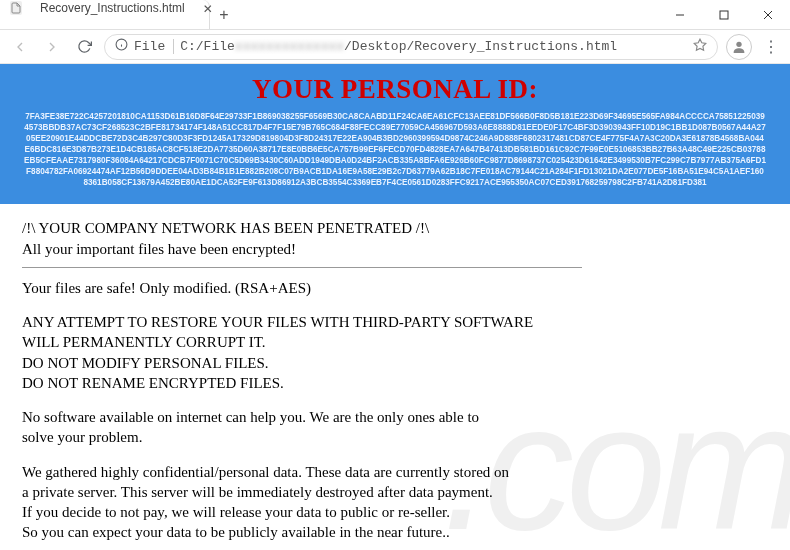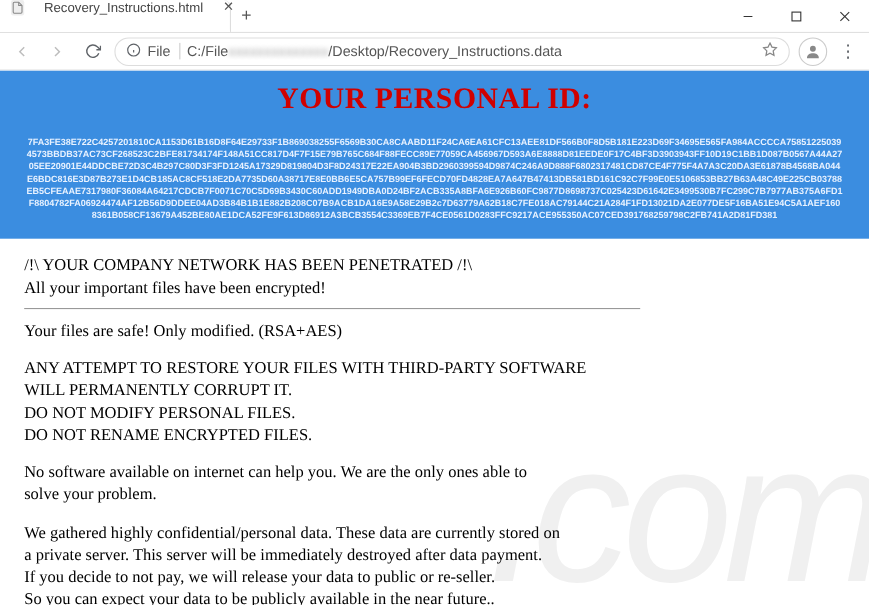--- a/index.html
+++ b/index.html
@@ -1,43 +1,43 @@
 <!DOCTYPE html>
 <html><head>
 <meta charset="utf-8">
 <style>
   * { margin: 0; padding: 0; box-sizing: border-box; }
   body { font-family: "Segoe UI", Arial, sans-serif; background: #fff; width: 790px; height: 550px; overflow: hidden; position: relative; }
   
   .titlebar { height: 30px; background: #fff; display: flex; align-items: stretch; border-bottom: 1px solid #e0e0e0; }
-  .tab { display: flex; align-items: flex-start; padding: 0 10px; gap: 18px; background: #fff; border-right: 1px solid #ddd; max-width: 210px; font-size: 12px; color: #444; border-top-left-radius: 7px; border-top-right-radius: 7px; }
+  .tab { display: flex; align-items: flex-end; padding: 14px 10px; gap: 18px; background: #fff; border-right: 1px solid #ddd; max-width: 210px; font-size: 12px; color: #444; border-top-left-radius: 7px; border-top-right-radius: 7px; }
   .tab .favicon { width: 14px; height: 14px; background: #eee; border-radius: 2px; display:flex; align-items:center; justify-content:center; }
   .tab .favicon svg { width:12px; height:12px; }
   .tab .close { width: 12px; height: 12px; display:flex; align-items:center; justify-content:center; color:#555; font-size:12px; }
   .newtab { width: 28px; display:flex; align-items:center; justify-content:center; color:#555; font-size:16px; }
   .winctrls { margin-left:auto; display:flex; }
   .winctrls div { width:44px; display:flex; align-items:center; justify-content:center; color:#444; font-size:12px; }
   
   .addrbar { height: 34px; display:flex; align-items:center; padding: 0 8px; gap: 8px; border-bottom: 1px solid #e8e8e8; }
   .navbtn { width:24px; height:24px; display:flex; align-items:center; justify-content:center; color:#5f6368; }
   .navbtn.disabled { color:#bdbdbd; }
-  .urlbox { flex:1; height:26px; border:1px solid #ddd; border-radius:13px; display:flex; align-items:center; padding:0 10px; font-size:13px; color:#555; gap:6px; }
+  .urlbox { flex:1; height:26px; border:1px solid #ddd; border-radius:13px; display:flex; align-items:center; padding:0 10px; font-size:13px; color:#555; gap:6px;font-family:Liberation Mono, monospace; }
   .urlbox .fileicon { color:#5f6368; }
   .urlbox .path { white-space:nowrap; overflow:hidden; }
   .urlbox .blur { color:transparent; text-shadow: 0 0 5px rgba(0,0,0,0.35); }
   .star { margin-left:auto; color:#888; }
   .avatar { width:26px; height:26px; border-radius:50%; border:1px solid #ccc; display:flex; align-items:center; justify-content:center; color:#888; }
   .menu3 { width:22px; display:flex; align-items:center; justify-content:center; color:#5f6368; font-size:16px; }
   
   .page { height: calc(550px - 64px); overflow:hidden; position:relative; }
   
   .watermark { position:absolute; right:-10px; bottom:-20px; font-size:180px; font-weight:300; color:#f0f0f0; font-style:italic; letter-spacing:-8px; white-space:nowrap; pointer-events:none; z-index:0; }
   
   .banner { background:#3b8de0; color:#fff; padding: 10px 22px 16px 22px; position:relative; z-index:1; }
-  .banner h1 { text-align:center; font-family: "Times New Roman", serif; color:#d00000; font-size:27px; font-weight:bold; margin-bottom:19px; letter-spacing:0.5px; }
+  .banner h1 { text-align:center; font-family: "Times New Roman", serif; color:#d00000; font-size:27px; font-weight:bold; margin-bottom:6px; letter-spacing:0.5px; }
   .hexblock { font-family: Arial, sans-serif; font-size:8.2px; color:#e8f2ff; text-align:center; line-height:1.35; word-break:break-all; padding: 0 2px; font-weight: bold; }
   
   .content { padding: 14px 22px; font-family: "Times New Roman", serif; font-size:15px; color:#000; line-height:1.35; position:relative; z-index:1; }
   .content .warnhead { font-weight:normal; }
   .content hr { border:none; border-top:1px solid #999; margin: 8px 0 10px 0; width: 560px; }
   .content p { margin-bottom: 14px; max-width: 620px; }
   .content .tight { margin-bottom:0; }
 </style>
 </head>
 <body>
@@ -94,21 +94,21 @@
   <div class="urlbox">
     <span class="fileicon">
       <svg width="13" height="13" viewBox="0 0 24 24" fill="none" stroke="currentColor" stroke-width="2">
           <circle cx="12" cy="12" r="10"></circle>
           <line x1="12" y1="16" x2="12" y2="12"></line>
           <line x1="12" y1="8" x2="12.01" y2="8"></line>
         </svg>
     </span>
     <span style="border-right:1px solid #ccc; padding-right:8px;">File</span>
     <span class="path">
-      <span>C:/File</span><span class="blur">xxxxxxxxxxxxxx</span><span>/Desktop/Recovery_Instructions.data</span>
+      <span>C:/File</span><span class="blur">xxxxxxxxxxxxxx</span><span>/Desktop/Recovery_Instructions.html</span>
     </span>
     <span class="star">
       <svg width="14" height="14" viewBox="0 0 24 24" fill="none" stroke="currentColor" stroke-width="2">
           <polygon points="12 2 15.09 8.26 22 9.27 17 14.14 18.18 21.02 12 17.77 5.82 21.02 7 14.14 2 9.27 8.91 8.26 12 2"></polygon>
         </svg>
     </span>
   </div>
   <div class="avatar">
     <svg width="16" height="16" viewBox="0 0 24 24" fill="#888">
         <circle cx="12" cy="8" r="4"></circle>

